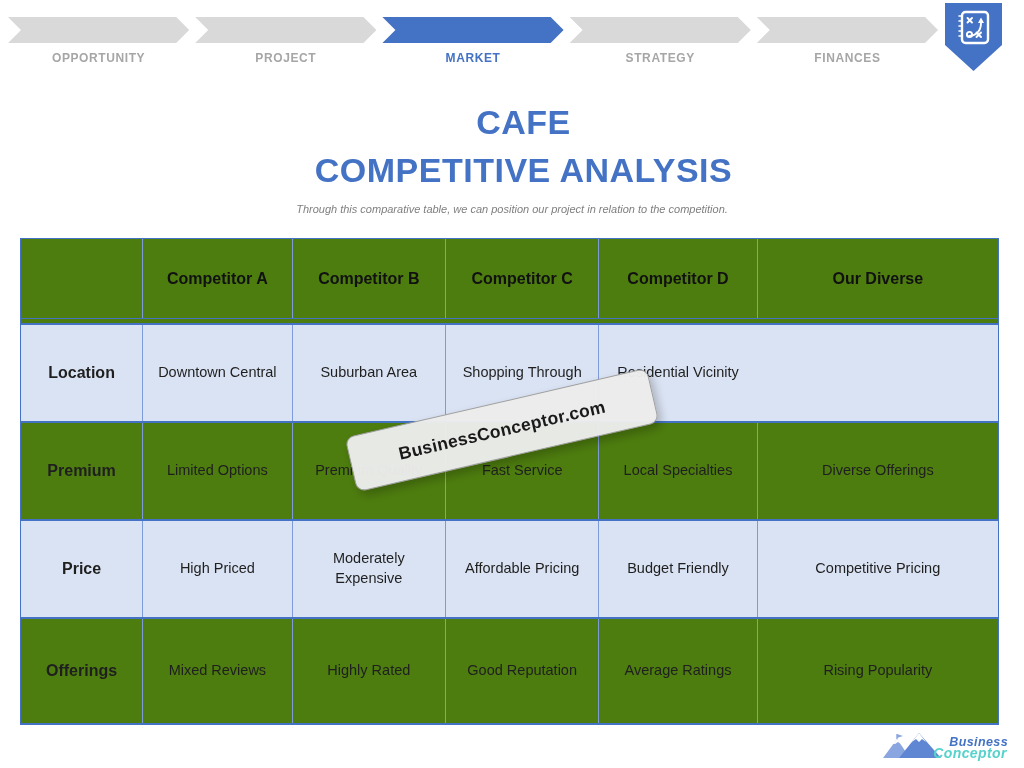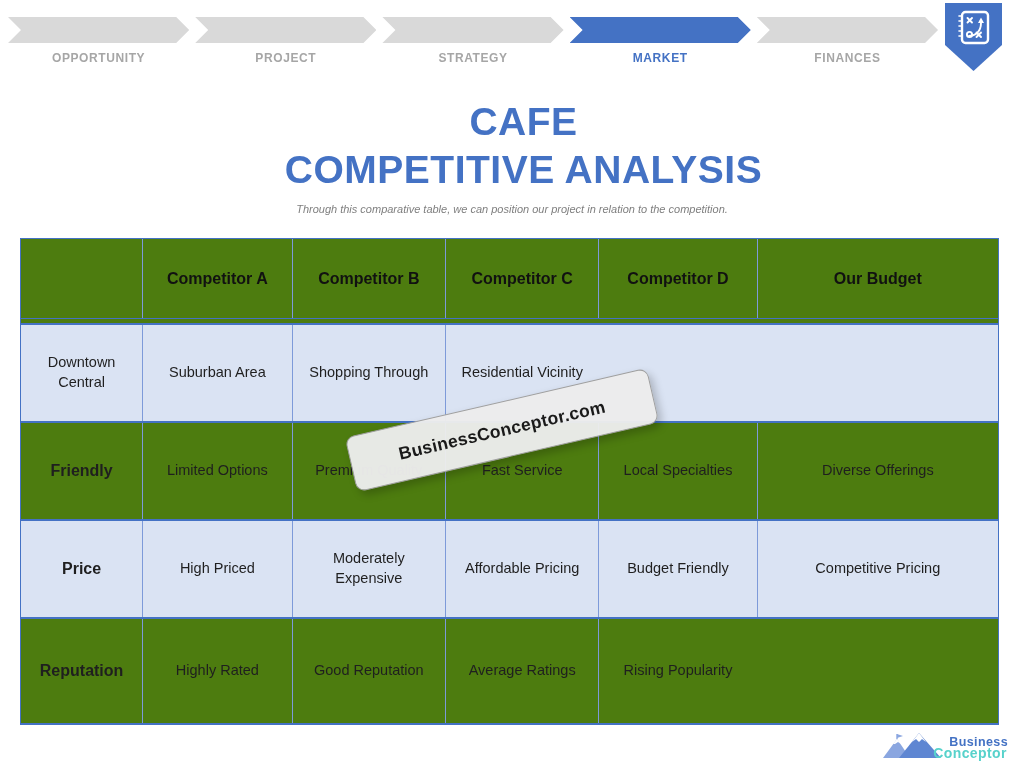--- a/index.html
+++ b/index.html
@@ -15,21 +15,21 @@
   .step-label { margin-top:8px; font-size:12px; font-weight:bold; letter-spacing:.6px;
     color:#a6a6a6; text-transform:uppercase; }
   .step.active .chevron { background:#4472c4; }
   .step.active .step-label { color:#4472c4; }
 
   
   .pennant { position:absolute; top:3px; right:22px; width:57px; height:68px; }
 
   
   .title-block { position:absolute; left:0; top:98px; width:1024px; text-align:center; }
-  .title-line { font-size:39px; line-height:48px; font-weight:bold; color:#4472c4; letter-spacing:.5px;padding-left:23px; }
+  .title-line { font-size:34px; line-height:48px; font-weight:bold; color:#4472c4; letter-spacing:.5px;padding-left:23px; }
   .subtitle { margin-top:9px; font-size:11px; font-style:italic; color:#7f7f7f; }
 
   
   .ctable { position:absolute; left:20px; top:238px; width:979px;
     --cols:12.4% 15.3% 15.7% 15.7% 16.2% 1fr;
     border:1px solid #4472c4; border-bottom-width:2px; background:#4d7c0f; }
   .trow { display:grid; grid-template-columns:var(--cols); }
   .trow > div { display:flex; align-items:center; justify-content:center; text-align:center;
     padding:4px 12px; color:#1f1f1f; line-height:1.35; }
   .trow > div + div { border-left:1.5px solid #7d9ad9; }
@@ -41,47 +41,47 @@
   .row-label { font-weight:bold; font-size:16px; color:#111; }
 
   
   .watermark { position:absolute; left:347px; top:402px; width:310px; height:56px;
     background:rgba(236,236,236,.97); border:1px solid #9f9f9f; border-radius:9px;
     transform:rotate(-13deg); box-shadow:3px 5px 9px rgba(0,0,0,.22);
     display:flex; align-items:center; justify-content:center; z-index:6; }
   .watermark span { font-size:17.5px; font-weight:bold; color:#1a1a1a; letter-spacing:.3px; }
 
   
-  .brand { position:absolute; right:16px; bottom:8px; display:flex; align-items:flex-end; }
+  .brand { position:absolute; right:16px; bottom:8px; display:flex; align-items:flex-end;font-style:italic; }
   .brand-icon { width:66px; height:30px; margin-right:-14px; }
   .brand-text { display:flex; flex-direction:column; line-height:1; }
   .brand-line1 { font-size:12.5px; font-weight:bold; color:#4472c4; letter-spacing:.4px; margin-left:16px; }
   .brand-line2 { font-size:14px; font-weight:bold; color:#57d2cb; letter-spacing:.4px; margin-top:-2px; }
 </style>
 </head>
 <body>
 
 <div class="slide">
 
   <div class="process-bar">
     <div class="step">
       <div class="chevron"></div>
       <div class="step-label">OPPORTUNITY</div>
     </div>
     <div class="step">
       <div class="chevron"></div>
       <div class="step-label">PROJECT</div>
     </div>
+    <div class="step active">
+      <div class="chevron"></div>
+      <div class="step-label">MARKET</div>
+    </div>
     <div class="step">
       <div class="chevron"></div>
       <div class="step-label">STRATEGY</div>
-    </div>
-    <div class="step active">
-      <div class="chevron"></div>
-      <div class="step-label">MARKET</div>
     </div>
     <div class="step">
       <div class="chevron"></div>
       <div class="step-label">FINANCES</div>
     </div>
   </div>
 
   <svg class="pennant" viewBox="0 0 57 68" xmlns="http://www.w3.org/2000/svg">
     <polygon points="0,0 57,0 57,42 28.5,68 0,42" fill="#4472c4"></polygon>
     <rect x="17" y="9" width="26" height="31" rx="3.5" fill="none" stroke="#fff" stroke-width="2.4"></rect>
@@ -109,50 +109,52 @@
     <div class="subtitle">Through this comparative table, we can position our project in relation to the competition.</div>
   </div>
 
   <div class="ctable">
     <div class="trow thead">
       <div></div>
       <div>Competitor A</div>
       <div>Competitor B</div>
       <div>Competitor C</div>
       <div>Competitor D</div>
-      <div>Our Budget</div>
+      <div>Our Diverse</div>
     </div>
 
     <div class="trow body shaded">
+      <div class="row-label">Location</div>
       <div>Downtown Central</div>
       <div>Suburban Area</div>
       <div>Shopping Through</div>
       <div>Residential Vicinity</div>
     </div>
 
     <div class="trow body">
-      <div class="row-label">Friendly</div>
+      <div class="row-label">Premium</div>
       <div>Limited Options</div>
       <div>Premium Quality</div>
       <div>Fast Service</div>
       <div>Local Specialties</div>
       <div>Diverse Offerings</div>
     </div>
 
     <div class="trow body shaded">
       <div class="row-label">Price</div>
       <div>High Priced</div>
       <div>Moderately Expensive</div>
       <div>Affordable Pricing</div>
       <div>Budget Friendly</div>
       <div>Competitive Pricing</div>
     </div>
 
     <div class="trow body">
-      <div class="row-label">Reputation</div>
+      <div class="row-label">Offerings</div>
+      <div>Mixed Reviews</div>
       <div>Highly Rated</div>
       <div>Good Reputation</div>
       <div>Average Ratings</div>
       <div>Rising Popularity</div>
     </div>
   </div>
 
   <div class="watermark">
     <span>BusinessConceptor.com</span>
   </div>

